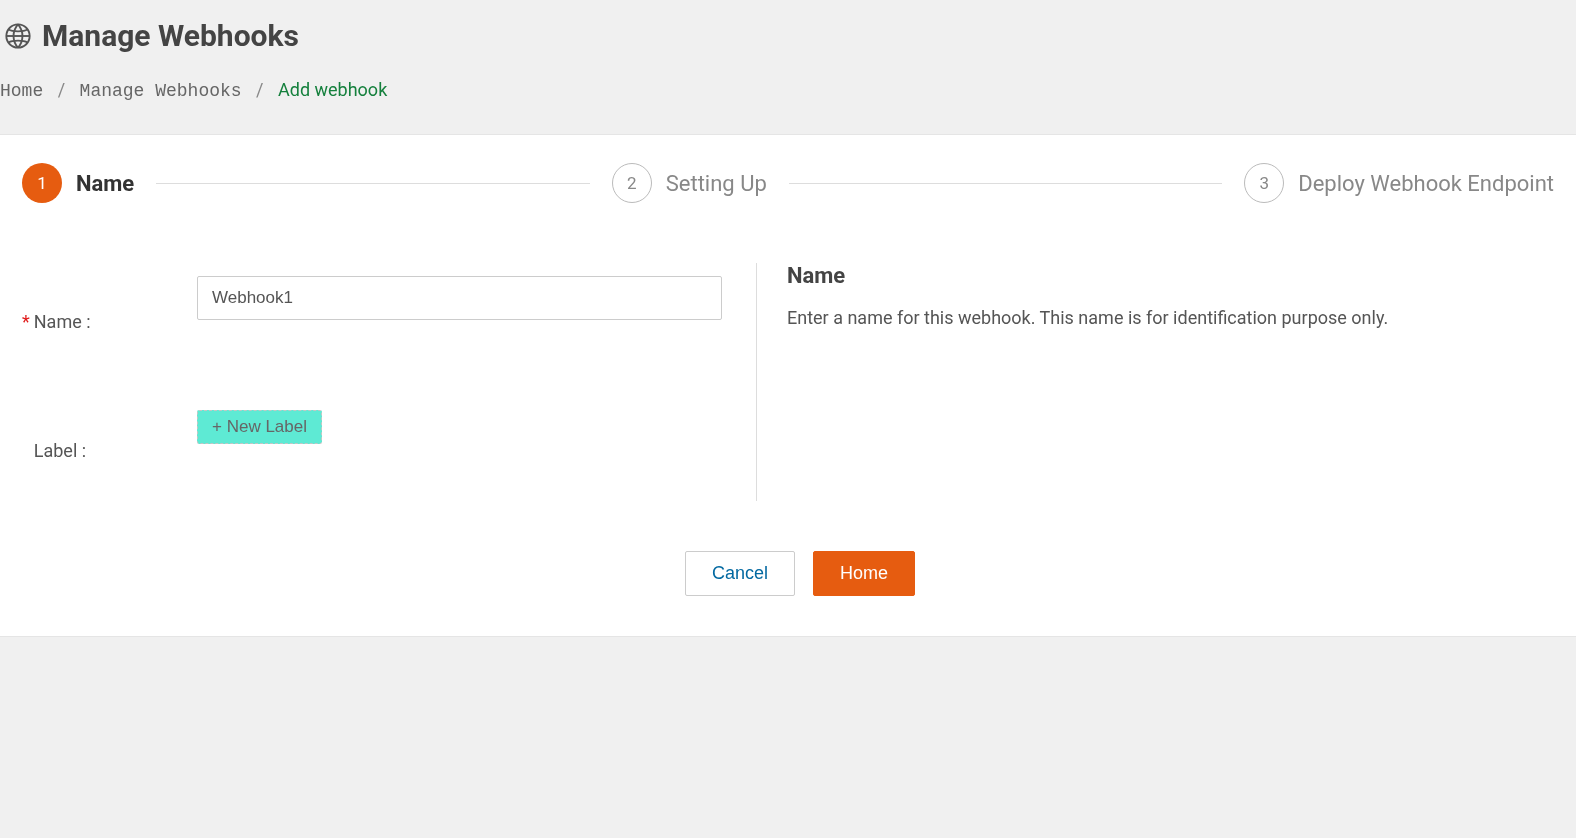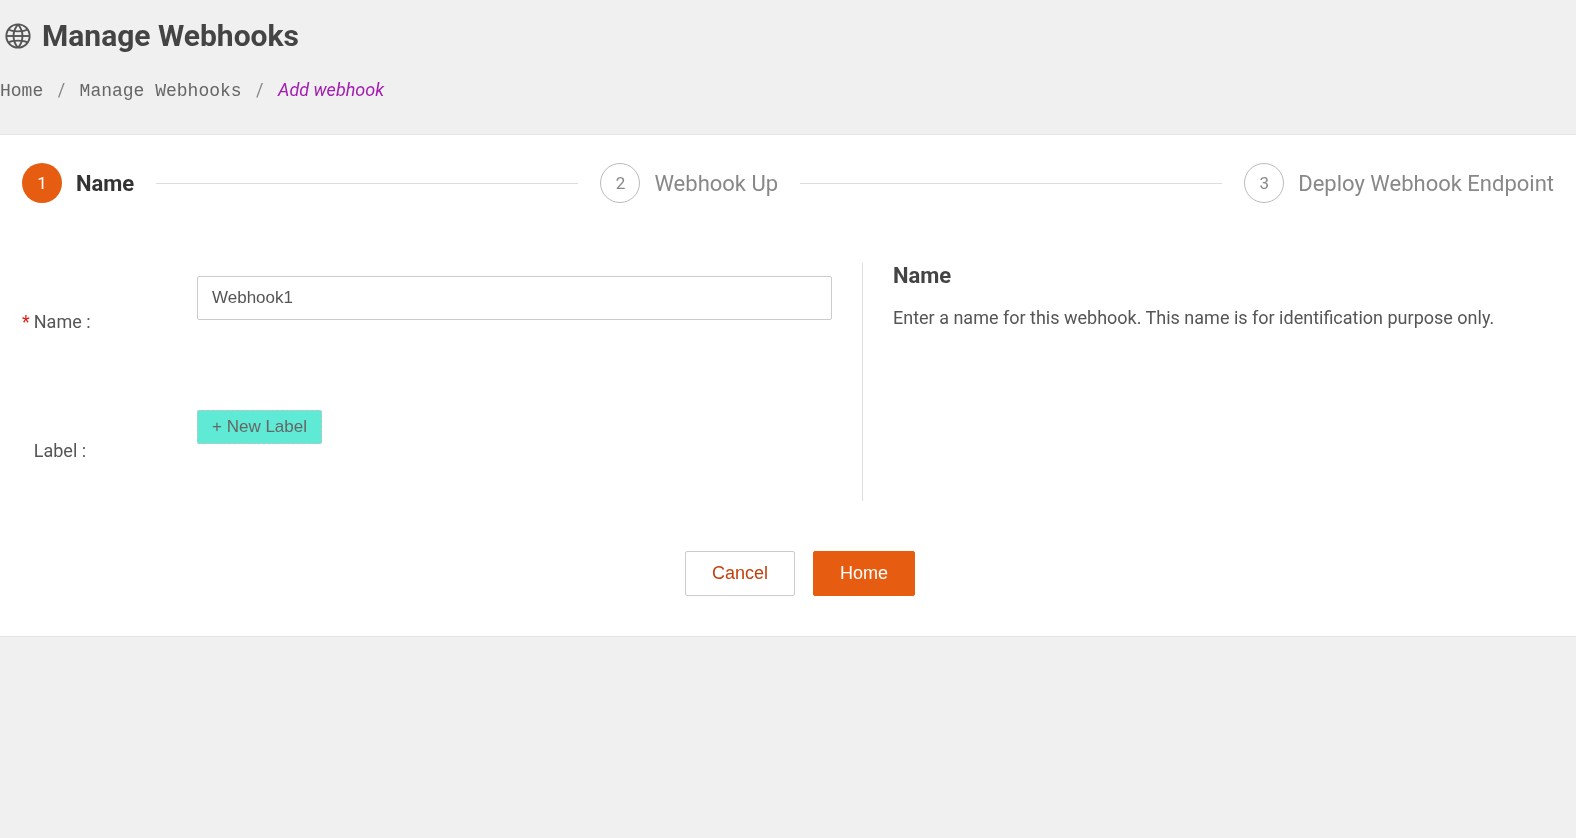--- a/index.html
+++ b/index.html
@@ -48,22 +48,21 @@
     .breadcrumb a, .breadcrumb span.link {
       color: #666;
       text-decoration: none;
       font-family: Liberation Mono, monospace;
     }
     .breadcrumb .sep {
       margin: 0 10px;
       color: #888;
     }
     .breadcrumb .current {
-      color: #a21caf;
-      font-style: italic;
+      color: #15803d;
     }
     .content-panel {
       background: #fff;
       border: 1px solid #e5e5e5;
       border-left: none;
       border-right: none;
       padding: 0;
     }
     .stepper {
       display: flex;
@@ -134,21 +133,21 @@
       flex: 0 0 175px;
       font-size: 18px;
       color: #555;
       margin-top: 48px;
     }
     .required-asterisk {
       color: #e01818;
       margin-right: 4px;
     }
     .form-input {
-      width: 635px;
+      width: 525px;
       height: 44px;
       padding: 8px 14px;
       font-size: 17px;
       color: #555;
       border: 1px solid #ccc;
       border-radius: 2px;
       outline: none;
     }
     .new-label-btn {
       display: inline-flex;
@@ -185,21 +184,21 @@
     }
     .btn {
       padding: 11px 26px;
       font-size: 18px;
       border-radius: 2px;
       cursor: pointer;
     }
     .btn-cancel {
       background: #fff;
       border: 1px solid #ccc;
-      color: #c2410c;
+      color: #0369a1;
       margin-left: 24px;
     }
     .btn-next {
       background: #e65c10;
       border: 1px solid #e65c10;
       color: #fff;
     }
   </style>
 </head>
 <body>
@@ -231,21 +230,21 @@
 <div class="content-panel">
 
   <div class="stepper">
     <div class="step">
       <div class="step-circle active">1</div>
       <div class="step-label active">Name</div>
     </div>
     <div class="step-line"></div>
     <div class="step">
       <div class="step-circle inactive">2</div>
-      <div class="step-label inactive">Webhook Up</div>
+      <div class="step-label inactive">Setting Up</div>
     </div>
     <div class="step-line"></div>
     <div class="step">
       <div class="step-circle inactive">3</div>
       <div class="step-label inactive">Deploy Webhook Endpoint</div>
     </div>
   </div>
 
   <div class="form-area">
     <div class="form-left">

